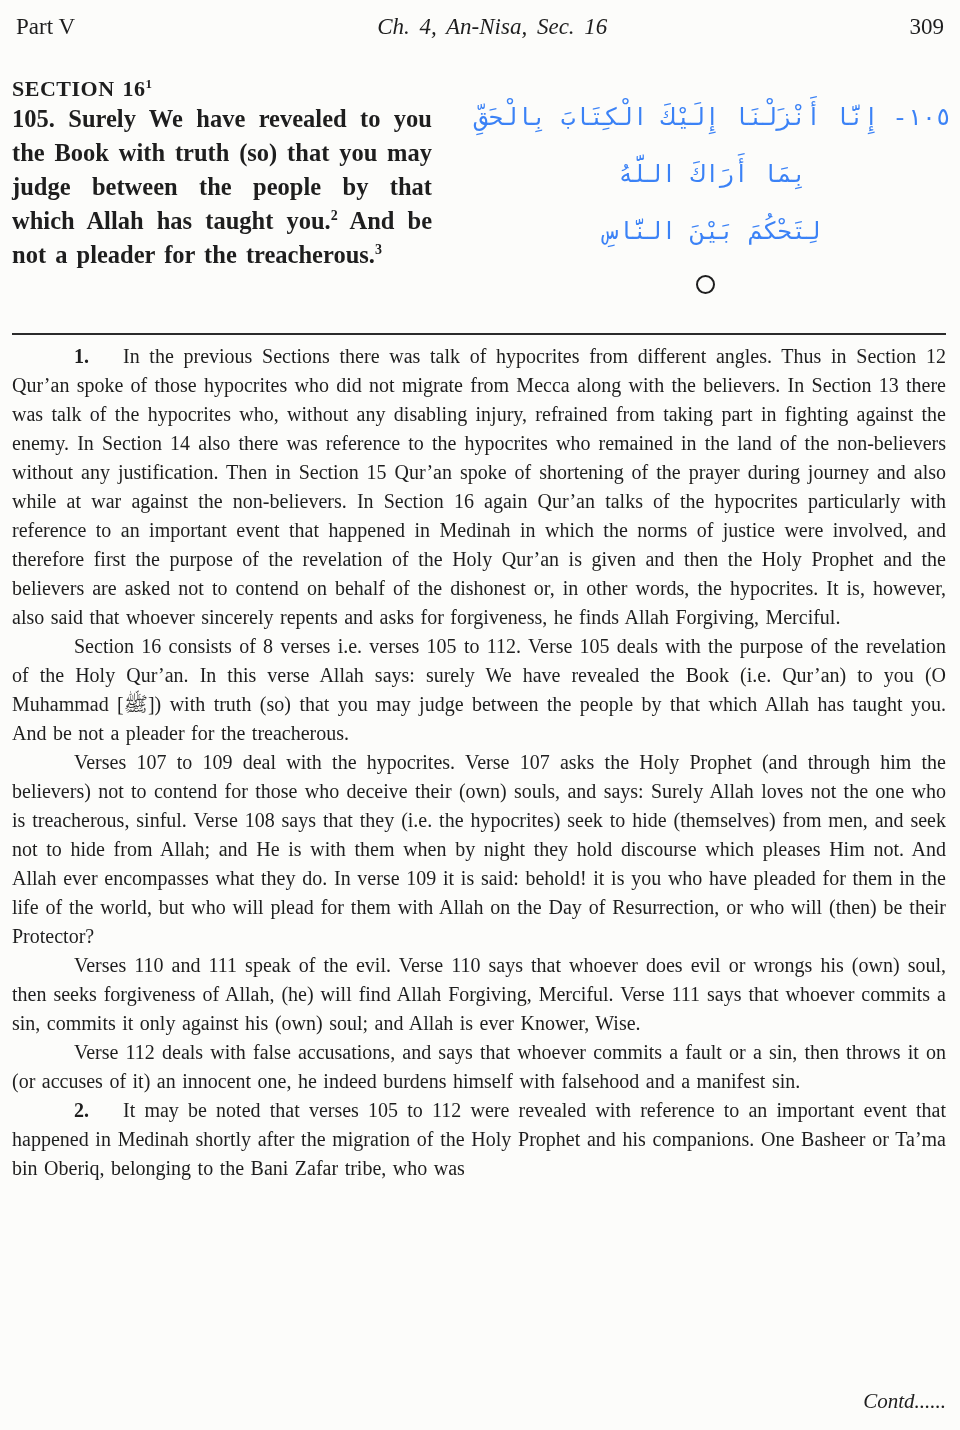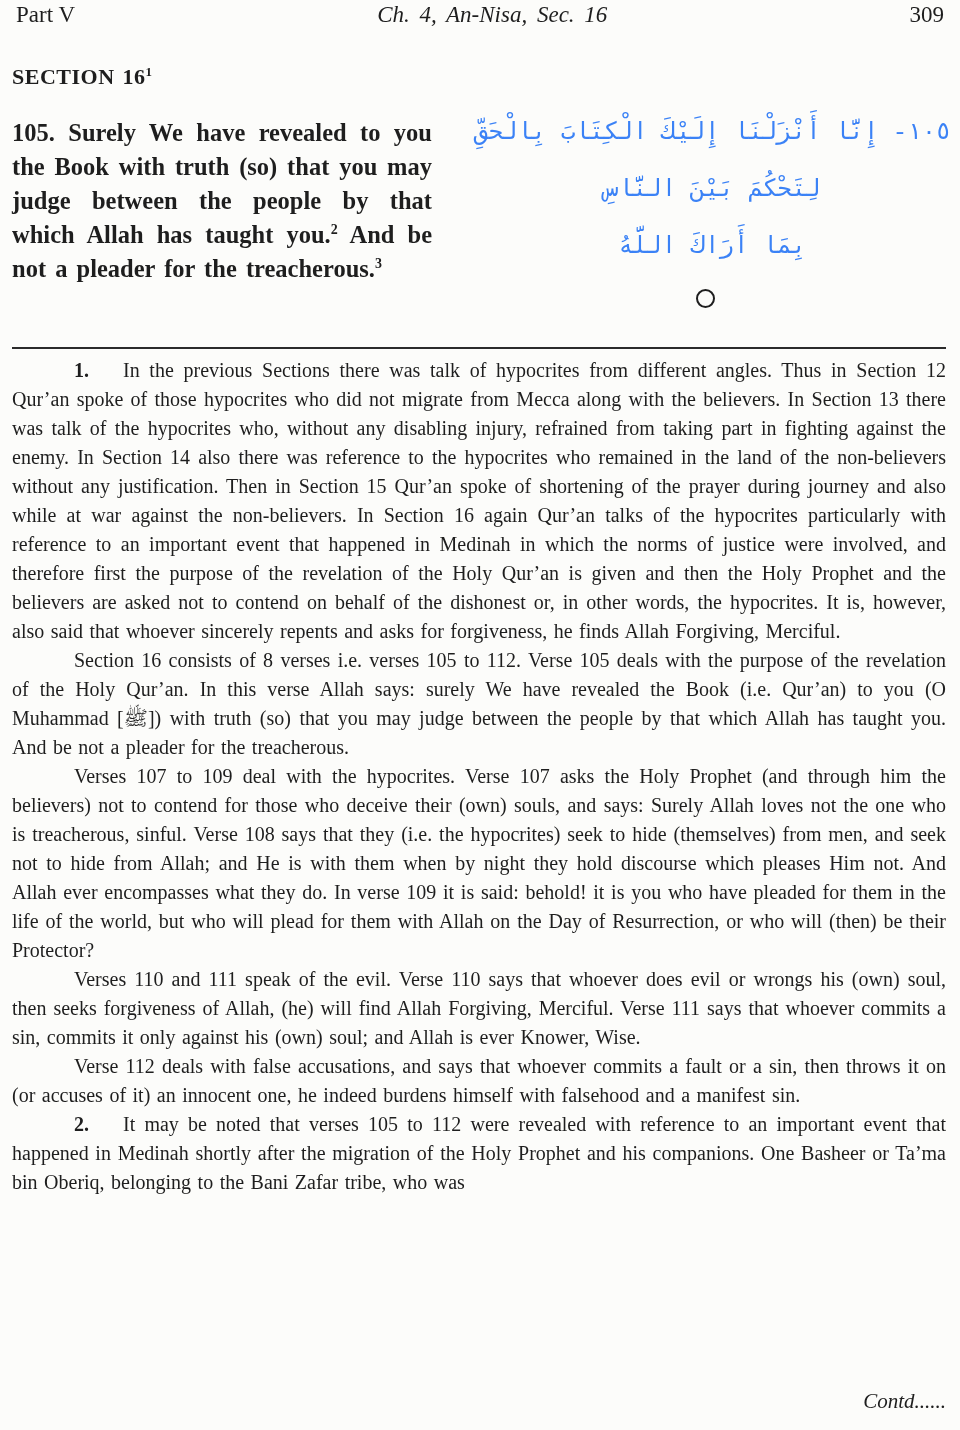--- a/index.html
+++ b/index.html
@@ -2,38 +2,38 @@
 <html><head>
 <meta charset="utf-8">
 <style>
   html,body{margin:0;padding:0;background:#fcfcfa;}
   .page{
     position:relative;
     width:960px;height:1430px;
     box-sizing:border-box;
     background:#fcfcfa;
     color:#1e1e1e;
-    padding:0 14px 0 12px;
+    padding:12px 14px 0 12px;
     font-family:"Liberation Serif","DejaVu Serif",serif;
     overflow:hidden;
   }
   
   .running-head{
     display:flex;justify-content:space-between;align-items:baseline;
     font-size:23px;line-height:26px;padding:2px 2px 0 4px;
   }
   .running-head .center{font-style:italic;word-spacing:4px;}
   
   .section-heading{
     text-align:left;font-weight:bold;font-size:22px;
     margin:36px 0 0 0;letter-spacing:.5px;word-spacing:2px;
   }
   .section-heading sup{font-size:13px;line-height:0;}
   
-  .verse-row{display:flex;margin-top:26px;align-items:flex-start;}
+  .verse-row{display:flex;align-items:flex-start;}
   .translation{
     width:420px;flex:0 0 auto;
     font-weight:bold;font-size:24.5px;line-height:34px;
     text-align:justify;word-spacing:3px;
   }
   .translation sup{font-size:14px;line-height:0;}
   .arabic{
     flex:1;margin-top:-12px;padding-left:42px;
     direction:rtl;
     font-family:Liberation Mono, monospace;
@@ -77,22 +77,22 @@
     <span class="right">309</span>
   </header>
 
   <h1 class="section-heading"><span>SECTION 16</span><sup>1</sup></h1>
 
   <section class="verse-row">
     <div class="translation"><span>105. Surely We have revealed to you the Book with truth (so) that you may judge between the people by that which Allah has taught you.</span><sup>2</sup><span> And be not a pleader for the treacherous.</span><sup>3</sup></div>
 
     <div class="arabic" dir="rtl">
       <div class="ar-line first">١٠٥- إِنَّا أَنْزَلْنَا إِلَيْكَ الْكِتَابَ بِالْحَقِّ</div>
+      <div class="ar-line">بِمَا أَرَاكَ اللَّهُ</div>
       <div class="ar-line">لِتَحْكُمَ بَيْنَ النَّاسِ</div>
-      <div class="ar-line">بِمَا أَرَاكَ اللَّهُ</div>
       <div class="ar-line last"><span class="ayah-mark"></span></div>
     </div>
   </section>
 
   <hr class="divider">
 
   <section class="footnotes">
     <p class="fn"><span class="fn-num">1.</span><span>In the previous Sections there was talk of hypocrites from different angles. Thus in Section 12 Qur’an spoke of those hypocrites who did not migrate from Mecca along with the believers. In Section 13 there was talk of the hypocrites who, without any disabling injury, refrained from taking part in fighting against the enemy. In Section 14 also there was reference to the hypocrites who remained in the land of the non-believers without any justification. Then in Section 15 Qur’an spoke of shortening of the prayer during journey and also while at war against the non-believers. In Section 16 again Qur’an talks of the hypocrites particularly with reference to an important event that happened in Medinah in which the norms of justice were involved, and therefore first the purpose of the revelation of the Holy Qur’an is given and then the Holy Prophet and the believers are asked not to contend on behalf of the dishonest or, in other words, the hypocrites. It is, however, also said that whoever sincerely repents and asks for forgiveness, he finds Allah Forgiving, Merciful.</span></p>
     <p class="fn"><span class="fn-num"></span><span>Section 16 consists of 8 verses i.e. verses 105 to 112. Verse 105 deals with the purpose of the revelation of the Holy Qur’an. In this verse Allah says: surely We have revealed the Book (i.e. Qur’an) to you (O Muhammad [ﷺ]) with truth (so) that you may judge between the people by that which Allah has taught you. And be not a pleader for the treacherous.</span></p>
     <p class="fn"><span class="fn-num"></span><span>Verses 107 to 109 deal with the hypocrites. Verse 107 asks the Holy Prophet (and through him the believers) not to contend for those who deceive their (own) souls, and says: Surely Allah loves not the one who is treacherous, sinful. Verse 108 says that they (i.e. the hypocrites) seek to hide (themselves) from men, and seek not to hide from Allah; and He is with them when by night they hold discourse which pleases Him not. And Allah ever encompasses what they do. In verse 109 it is said: behold! it is you who have pleaded for them in the life of the world, but who will plead for them with Allah on the Day of Resurrection, or who will (then) be their Protector?</span></p>

